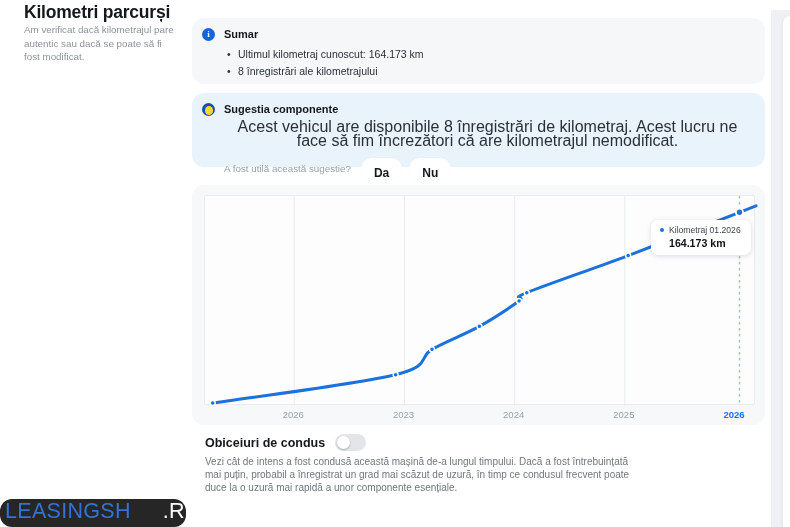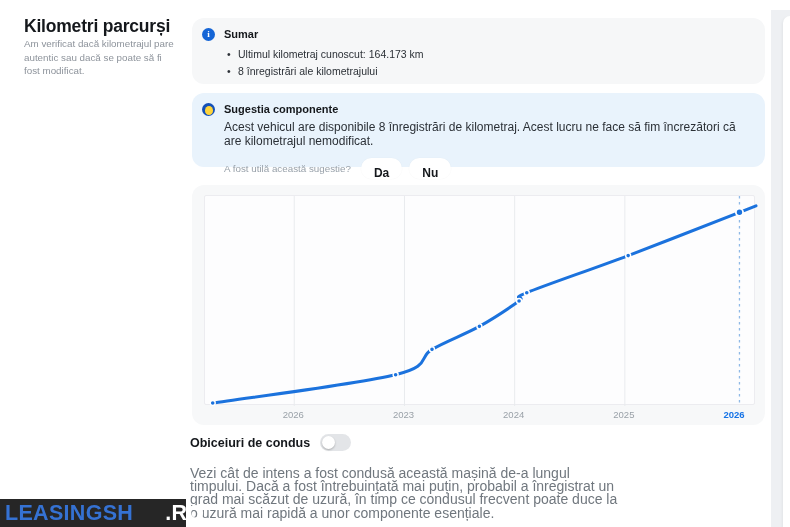--- a/index.html
+++ b/index.html
@@ -5,41 +5,41 @@
   * { margin:0; padding:0; box-sizing:border-box; }
   html,body { width:790px; height:527px; }
   body {
     font-family:"Liberation Sans", sans-serif;
     background:#ffffff;
     position:relative;
     overflow:hidden;
     color:#16191d;
   }
   
-  .left-panel { position:absolute; left:24px; top:16px; width:152px; }
+  .left-panel { position:absolute; left:24px; top:2px; width:152px; }
   .page-title { font-size:17.5px; font-weight:700; line-height:21px; color:#15181c; letter-spacing:-0.2px; }
   .page-desc { font-size:9.8px; line-height:13.5px; color:#8d939b; }
 
   
   .card { position:absolute; left:192px; width:573px; border-radius:12px; }
   .card-sumar { top:18px; height:66px; background:#f6f7f8; padding:9px 14px 9px 10px; }
   .card-sugestie { top:93px; height:74px; background:#e9f3fc; padding:9px 14px 9px 10px; }
   .card-chart { top:185px; height:240px; background:#f7f8f9; }
 
   .card-row { display:flex; align-items:flex-start; }
   .badge-icon { width:13px; height:13px; border-radius:50%; flex:0 0 13px; margin:1px 9px 0 0; position:relative; }
   .info-badge { background:#1565d6; color:#fff; font-size:9px; font-weight:700; text-align:center; line-height:13px; font-family:"Liberation Serif", serif; }
   .cv-badge { background:#1450b8; overflow:hidden; }
   .cv-badge .yolk { position:absolute; left:2.5px; top:3px; width:8px; height:8.5px; border-radius:50%; background:#ffd43b; }
 
   .card-title { font-size:11px; font-weight:700; color:#15181c; line-height:14px; }
   .sumar-bullets { margin-top:5px; list-style:none; }
   .sumar-bullets li { font-size:10.5px; color:#2b3publicatie036; color:#2b3036; line-height:16.5px; padding-left:14px; position:relative; }
   .sumar-bullets li::before { content:"•"; position:absolute; left:3px; color:#2b3036; }
-  .sugestie-body { margin-top:4px; font-size:12px; line-height:14px; color:#2b3036; }
+  .sugestie-body { margin-top:4px; font-size:16px; line-height:14px; color:#2b3036;text-align:center; }
   .feedback-row { margin-top:10px; display:flex; align-items:center; }
   .feedback-q { font-size:9.8px; color:#97a0a9; margin-right:10px; }
   .pill-btn {
     background:#ffffff; border:none; border-radius:11px; height:21px; padding:8px 13px;
     font-family:"Liberation Sans", sans-serif; font-size:12px; font-weight:700; color:#15181c;
     margin-right:7px; cursor:pointer; box-shadow:0 0 0 0.5px rgba(0,0,0,0.02);
   }
 
   
   .plot {
@@ -56,36 +56,36 @@
     position:absolute; left:446px; top:24px;
     background:#ffffff; border-radius:7px; padding:5px 10px 6px 9px;
     box-shadow:0 1px 5px rgba(30,40,60,0.16); white-space:nowrap;
   }
   .tt-row1 { display:flex; align-items:center; }
   .tt-dot { width:4px; height:4px; border-radius:50%; background:#1b72dd; margin-right:5px; }
   .tt-label { font-size:8.6px; color:#3c434a; }
   .tt-value { font-size:10.6px; font-weight:700; color:#101317; margin-top:2px; padding-left:9px; }
 
   
-  .habits { position:absolute; left:190px; top:434px; width:430px; }
+  .habits { position:absolute; left:205px; top:434px; width:430px; }
   .habits-head { display:flex; align-items:center; }
   .habits-title { font-size:12.5px; font-weight:700; color:#15181c; }
   .toggle { width:31px; height:17px; border-radius:9px; background:#e3e5e8; margin-left:10px; position:relative; cursor:pointer; }
   .toggle .knob { position:absolute; left:2px; top:2px; width:13px; height:13px; border-radius:50%; background:#ffffff; box-shadow:0 1px 2px rgba(0,0,0,0.25); }
-  .habits-desc { margin-top:16px; font-size:14px; line-height:13.2px; color:#70777e; }
+  .habits-desc { margin-top:4px; font-size:10px; line-height:13.2px; color:#70777e; }
 
   
   .right-gutter { position:absolute; left:771px; top:10px; width:19px; height:517px; background:#eef0f3; }
   .right-sliver { position:absolute; left:783px; top:16px; width:7px; height:511px; background:#ffffff; border-radius:8px 0 0 0; box-shadow:-1px 1px 3px rgba(0,0,0,0.05); }
 
   
   .watermark {
     position:absolute; left:0; top:499px; width:186px; height:28px; background:#262626;
-    display:flex; align-items:center; padding-left:5px;
-    font-size:21.5px; font-weight:700; letter-spacing:0.3px;
+    display:flex; padding-left:5px;
+    font-size:21.5px; font-weight:400; letter-spacing:0.3px;border-radius:12px;
   }
   .wm-brand { color:#3572d3; }
   .wm-suffix { color:#ffffff;padding-left:32px; }
 </style>
 </head>
 <body>
 
 <div class="left-panel">
   <h1 class="page-title">Kilometri parcurși</h1>
   <p class="page-desc">Am verificat dacă kilometrajul pare autentic sau dacă se poate să fi fost modificat.</p>
@@ -132,20 +132,27 @@
         <path d="M7.7,207.1 C38.2,202.3 154.1,187.7 190.6,178.7 C227.2,169.8 213.1,161.4 227.0,153.4 C241.0,145.3 259.9,138.4 274.4,130.4 C288.9,122.3 306.2,110.6 314.1,105.0 C322.0,99.4 303.6,104.3 321.8,96.7 C340.0,89.2 387.7,73.0 423.2,59.6 C458.6,46.2 515.9,23.5 534.5,16.3 L551,9.9" fill="none" stroke="#1b72dd" stroke-width="3" stroke-linecap="round"></path>
         <circle cx="7.713999999992985" cy="207.0505617977528" r="2.5" fill="#1b72dd" stroke="#ffffff" stroke-width="1.4"></circle>
         <circle cx="190.646000000002" cy="178.73595505617976" r="2.5" fill="#1b72dd" stroke="#ffffff" stroke-width="1.4"></circle>
         <circle cx="227.011999999994" cy="153.37078651685394" r="2.5" fill="#1b72dd" stroke="#ffffff" stroke-width="1.4"></circle>
         <circle cx="274.398000000001" cy="130.36516853932585" r="2.5" fill="#1b72dd" stroke="#ffffff" stroke-width="1.4"></circle>
         <circle cx="314.06999999999" cy="105" r="2.5" fill="#1b72dd" stroke="#ffffff" stroke-width="1.4"></circle>
         <circle cx="321.783999999983" cy="96.74157303370787" r="2.5" fill="#1b72dd" stroke="#ffffff" stroke-width="1.4"></circle>
         <circle cx="423.16799999999097" cy="59.578651685393254" r="2.5" fill="#1b72dd" stroke="#ffffff" stroke-width="1.4"></circle>
         <circle cx="534.4699999999899" cy="16.312752808988762" r="3.6" fill="#1b72dd" stroke="#ffffff" stroke-width="1.8"></circle>
       </svg>
+    <div class="chart-tooltip">
+      <div class="tt-row1">
+        <span class="tt-dot"></span>
+        <span class="tt-label">Kilometraj 01.2026</span>
+      </div>
+      <div class="tt-value">164.173 km</div>
+    </div>
   </div>
   <div class="x-axis" id="x-axis">
       <span style="left: 69.262px;">2026</span>
       <span style="left: 179.462px;">2023</span>
       <span style="left: 289.662px;">2024</span>
       <span style="left: 399.862px;">2025</span>
       <span class="hl" style="left: 510.062px;">2026</span>
     </div>
 </div>
 

